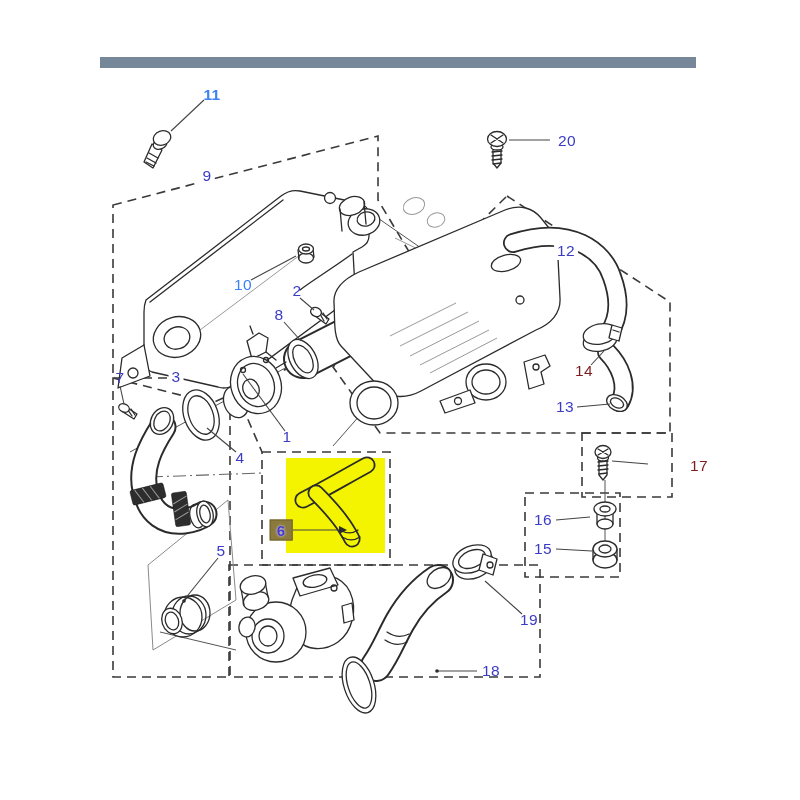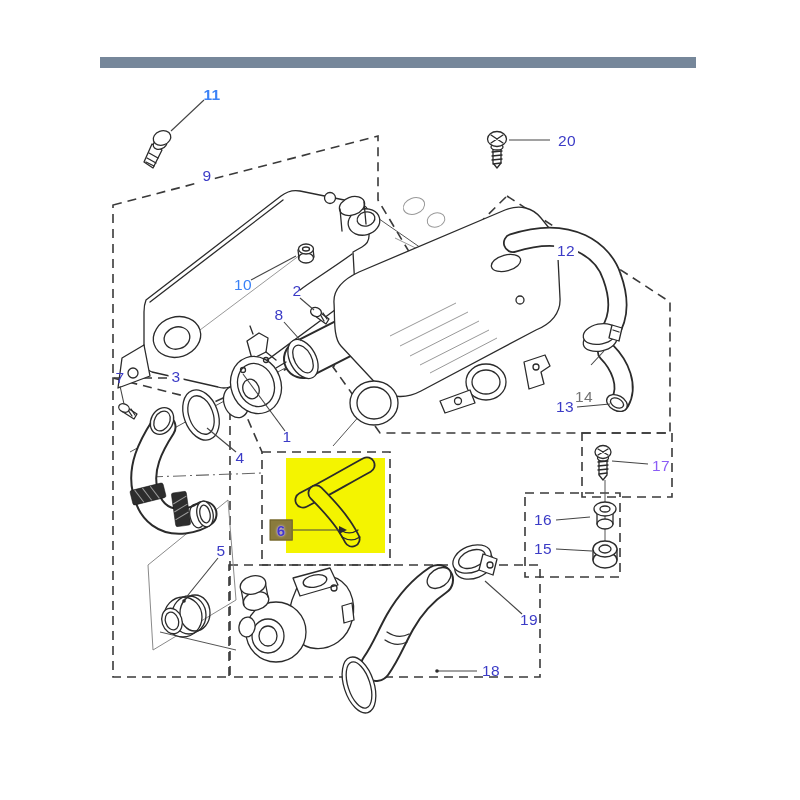--- a/index.html
+++ b/index.html
@@ -293,23 +293,23 @@
       <div class="callout" style="left: 240px; top: 458px; color: rgb(59, 59, 198);">4</div>
       <div class="callout" style="left: 221px; top: 551px; color: rgb(59, 59, 198);">5</div>
       <div class="callout tag" style="left: 281px; top: 530px; background: rgb(138, 123, 60); color: rgb(67, 56, 200);">6</div>
       <div class="callout" style="left: 120px; top: 378px; color: rgb(59, 59, 198);">7</div>
       <div class="callout" style="left: 279px; top: 315px; color: rgb(59, 59, 198);">8</div>
       <div class="callout on-line" style="left: 207px; top: 176px; color: rgb(59, 59, 198);">9</div>
       <div class="callout" style="left: 243px; top: 285px; color: #3b82f6;">10</div>
       <div class="callout" style="left: 212px; top: 95px; color: #3b82f6; font-weight: bold;">11</div>
       <div class="callout on-line" style="left: 566px; top: 227px; color: rgb(59, 59, 198); margin-top: 24px;">12</div>
       <div class="callout" style="left: 565px; top: 407px; color: rgb(59, 59, 198);">13</div>
-      <div class="callout" style="left: 584px; top: 371px; color: #737373; margin-top: 26px;">14</div>
+      <div class="callout" style="left: 584px; top: 371px; color: #7f1d1d;">14</div>
       <div class="callout" style="left: 543px; top: 549px; color: rgb(59, 59, 198);">15</div>
       <div class="callout" style="left: 543px; top: 520px; color: rgb(59, 59, 198); text-align: right;">16</div>
-      <div class="callout" style="left: 661px; top: 466px; color: #8b5cf6;">17</div>
+      <div class="callout" style="left: 699px; top: 466px; color: #7f1d1d;">17</div>
       <div class="callout" style="left: 491px; top: 671px; color: rgb(59, 59, 198);">18</div>
       <div class="callout" style="left: 529px; top: 620px; color: rgb(59, 59, 198);">19</div>
       <div class="callout" style="left: 567px; top: 141px; color: rgb(59, 59, 198);">20</div>
     </div>
 
 
 </div>
 
 </body></html>

